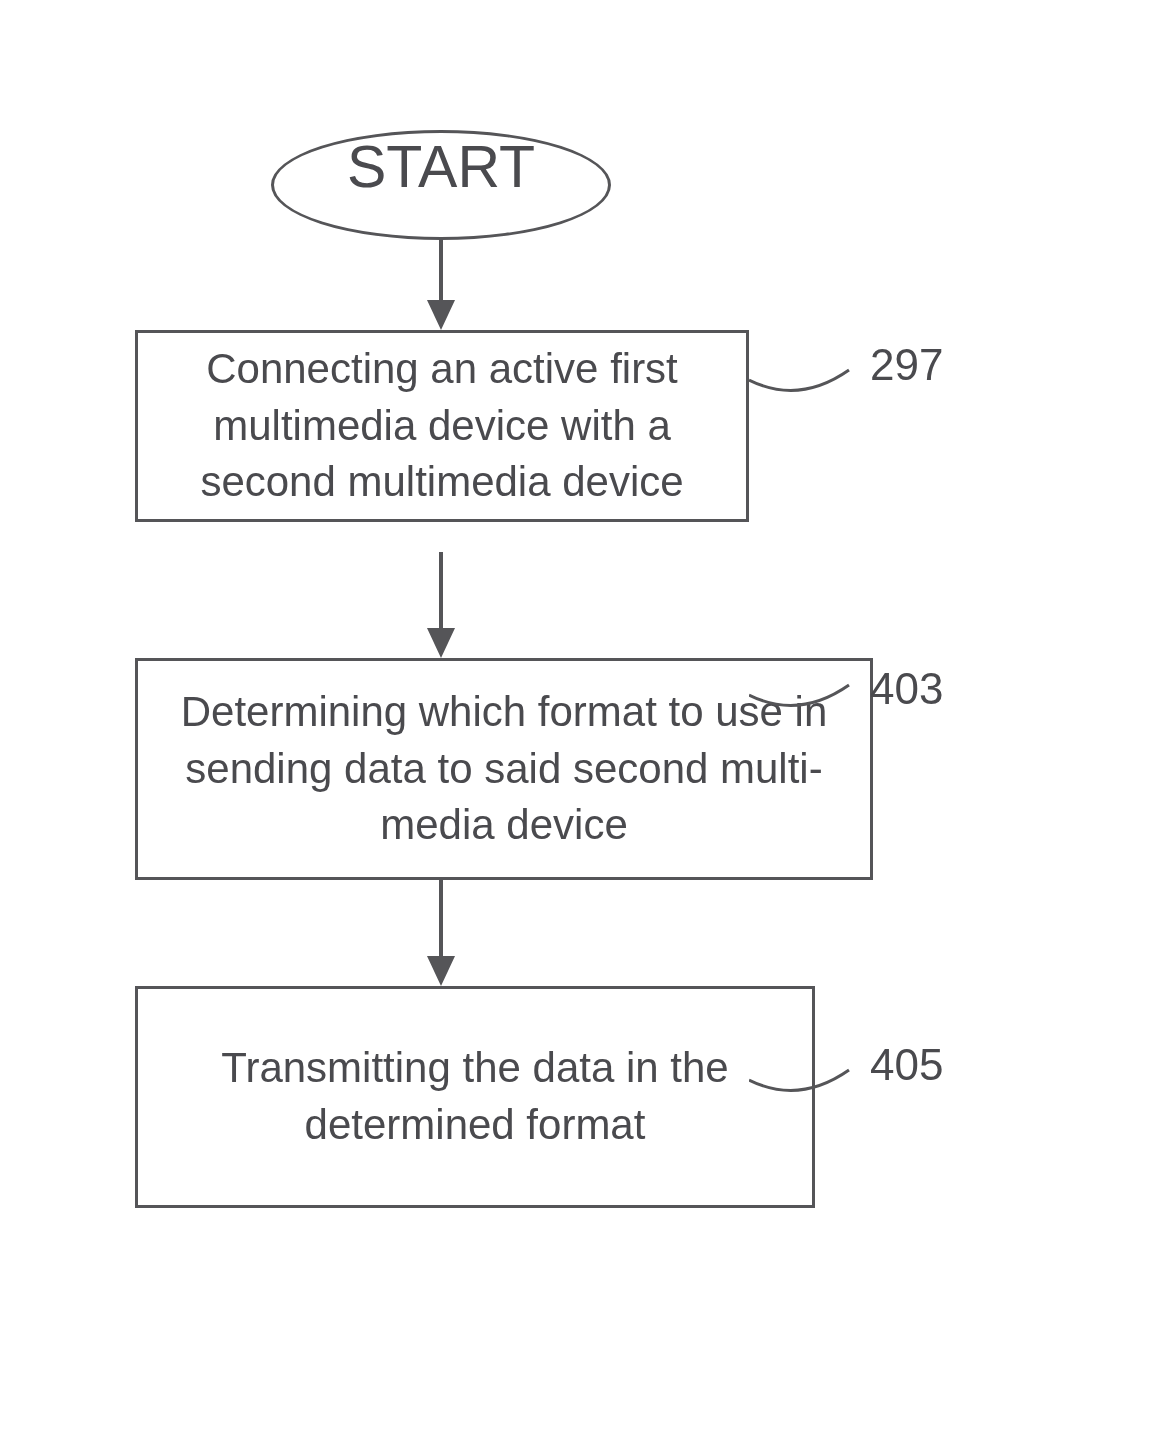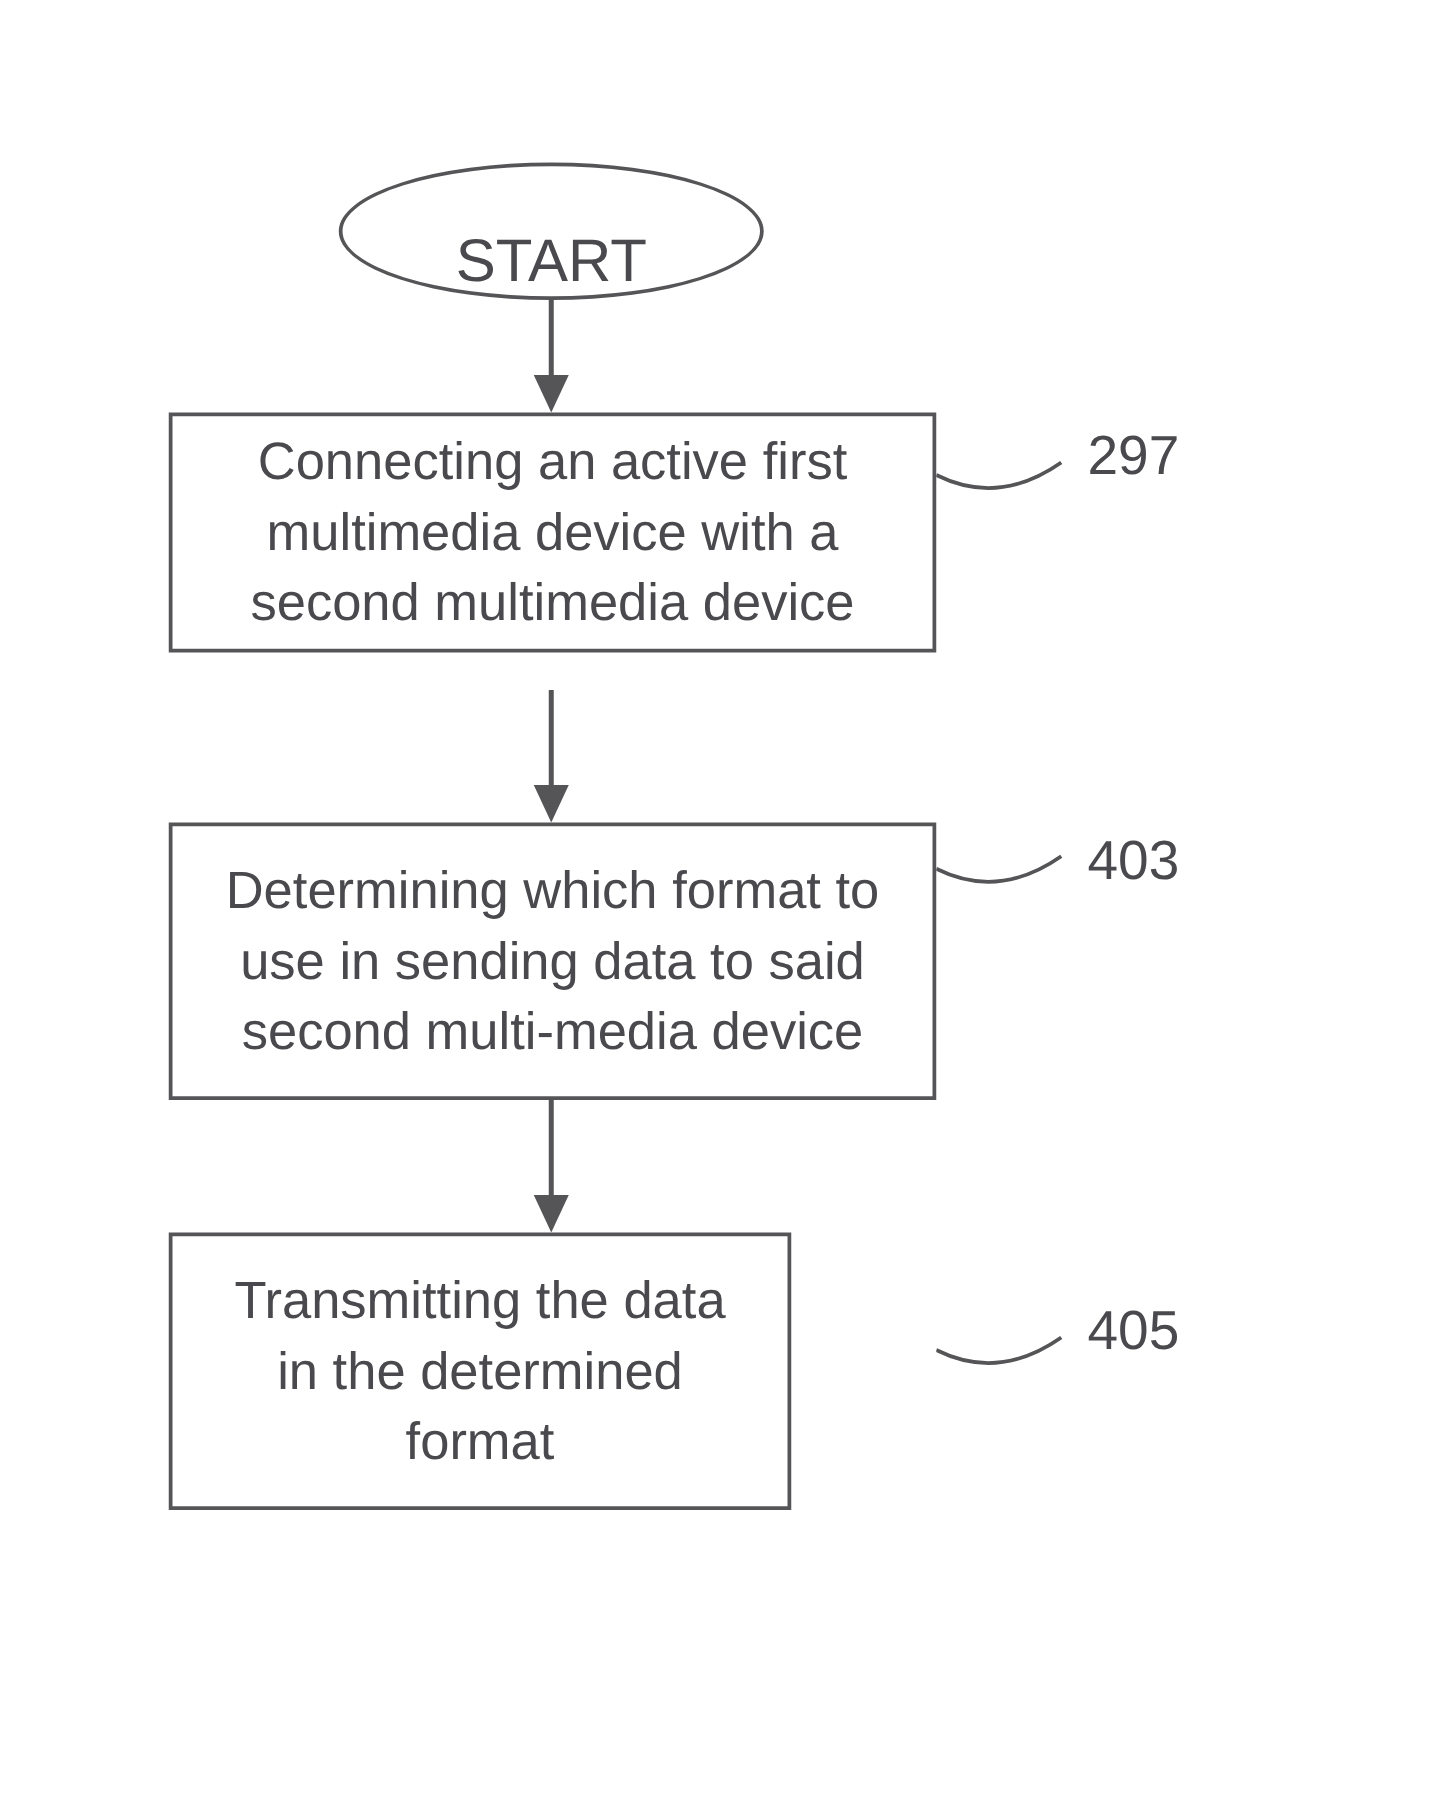--- a/index.html
+++ b/index.html
@@ -15,23 +15,23 @@
   .canvas {
     position: relative;
     width: 1164px;
     height: 1437px;
   }
   .start-node {
     position: absolute;
     border: 3px solid #555558;
     border-radius: 50%;
     display: flex;
-    align-items: flex-end;
+    align-items: flex-start;
     justify-content: center;
-    font-size: 48px;
+    font-size: 59px;
     color: #4a4a4e;
     background: #fff;
   }
   .box-node {
     position: absolute;
     border: 3px solid #555558;
     background: #fff;
     display: flex;
     align-items: center;
     justify-content: center;
@@ -76,35 +76,35 @@
   <svg class="connector" style="left:749px; top:350px; width:110px; height:60px;" viewBox="0 0 110 60">
     <path d="M0 30 Q 50 55 100 20" stroke="#555558" stroke-width="3" fill="none"></path>
   </svg>
   <div class="ref-label" style="left:870px; top:340px;">297</div>
 
   <svg class="arrow" style="left:420px; top:552px; width:42px; height:108px;" viewBox="0 0 42 108">
     <line x1="21" y1="0" x2="21" y2="80" stroke="#555558" stroke-width="4"></line>
     <polygon points="21,106 7,76 35,76" fill="#555558"></polygon>
   </svg>
 
-  <div class="box-node" style="left:135px; top:658px; width:614px; height:222px;">
+  <div class="box-node" style="left:135px; top:658px; width:738px; height:222px;">
     <span>Determining which format to use in sending data to said second multi-media device</span>
   </div>
 
   <svg class="connector" style="left:749px; top:665px; width:110px; height:60px;" viewBox="0 0 110 60">
     <path d="M0 30 Q 50 55 100 20" stroke="#555558" stroke-width="3" fill="none"></path>
   </svg>
   <div class="ref-label" style="left:870px; top:664px;">403</div>
 
   <svg class="arrow" style="left:420px; top:880px; width:42px; height:108px;" viewBox="0 0 42 108">
     <line x1="21" y1="0" x2="21" y2="80" stroke="#555558" stroke-width="4"></line>
     <polygon points="21,106 7,76 35,76" fill="#555558"></polygon>
   </svg>
 
-  <div class="box-node" style="left:135px; top:986px; width:498px; height:222px;justify-content:flex-end;">
+  <div class="box-node" style="left:135px; top:986px; width:680px; height:222px;justify-content:flex-end;">
     <span>Transmitting the data in the determined format</span>
   </div>
 
   <svg class="connector" style="left:749px; top:1050px; width:110px; height:60px;" viewBox="0 0 110 60">
     <path d="M0 30 Q 50 55 100 20" stroke="#555558" stroke-width="3" fill="none"></path>
   </svg>
   <div class="ref-label" style="left:870px; top:1040px;">405</div>
 
 </div>
 

